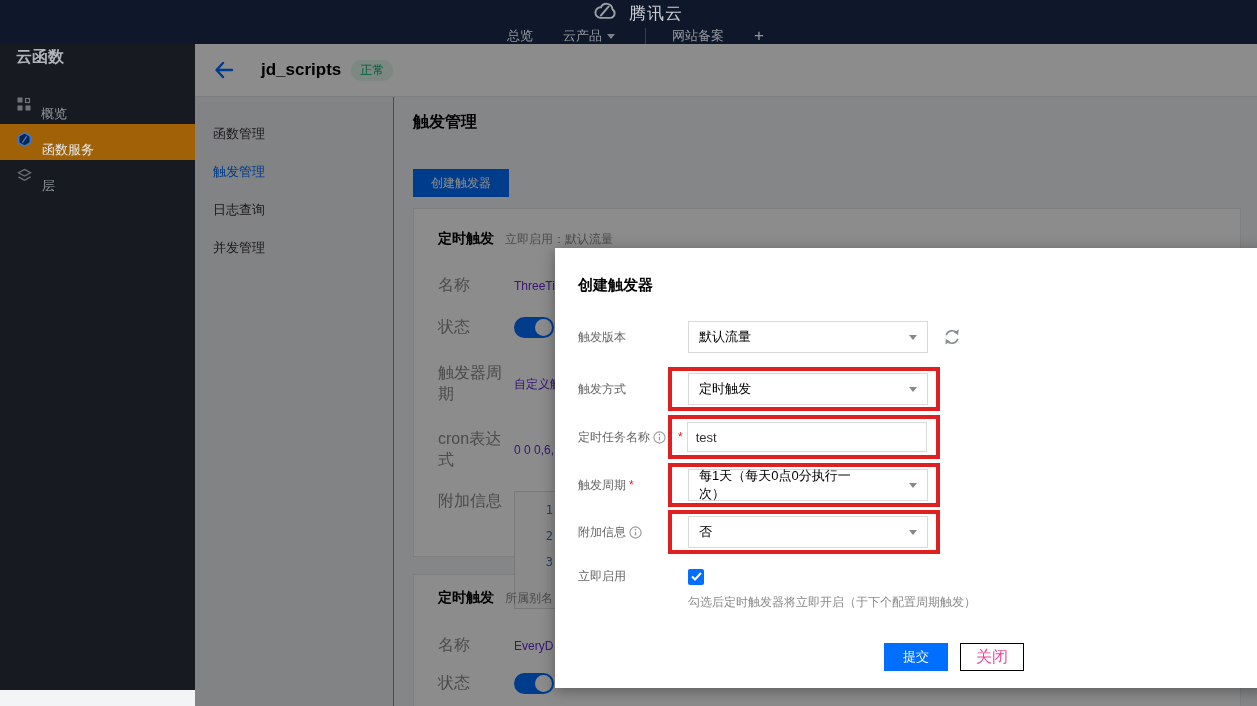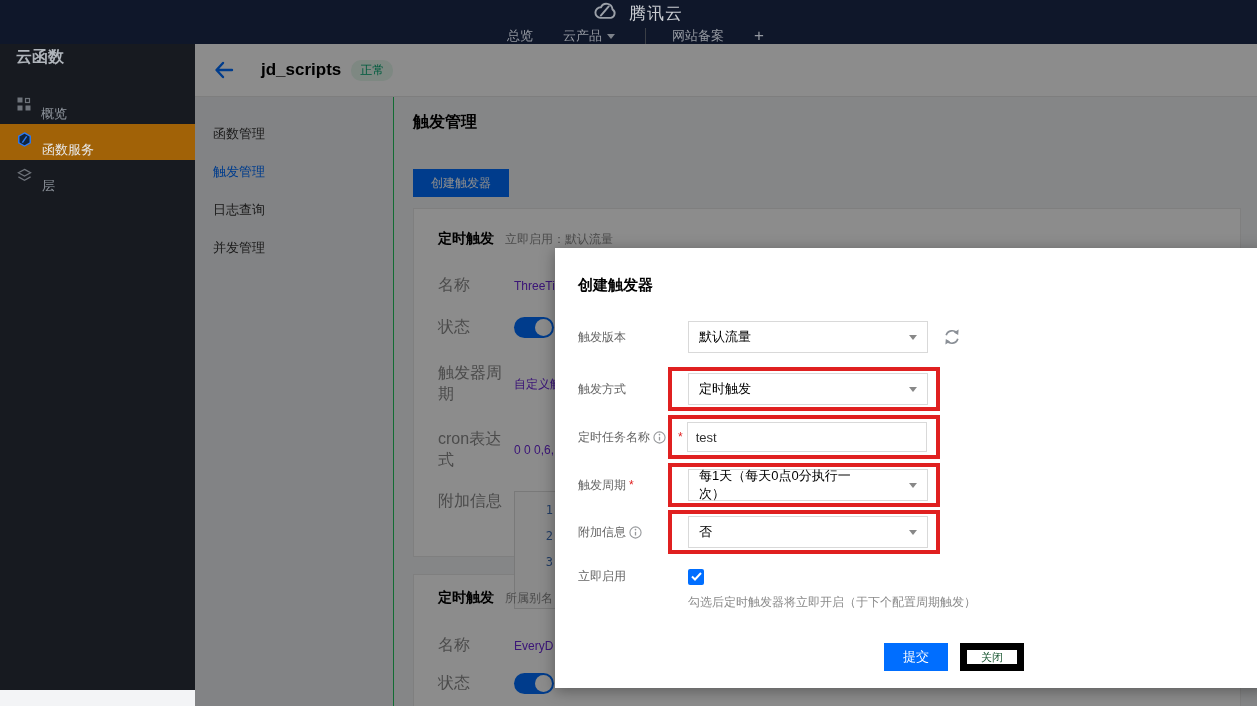--- a/index.html
+++ b/index.html
@@ -64,21 +64,21 @@
   .sel { width:240px; height:32px; border:1px solid #d9d9d9; background:#fff; display:flex; align-items:center; justify-content:space-between; padding:0 10px; font-size:13px; color:#000; cursor:pointer;gap:41px; }
   .sel .caret { width:0; height:0; border-left:4px solid transparent; border-right:4px solid transparent; border-top:5px solid #888; }
   .redbox { margin-left:-20px; width:272px; height:44px; border:4px solid #e02020; padding:2px 8px 2px 16px; display:flex; align-items:center; }
   .redbox.with-star { padding-left:6px; gap:4px; }
   .txt-input { width:240px; height:30px; border:1px solid #d9d9d9; padding:0 8px; font-size:13px; color:#333; font-family:"Liberation Sans","DejaVu Sans",sans-serif; }
   .refresh-btn { margin-left:14px; cursor:pointer; display:flex; align-items:center; }
   .checkbox { width:16px; height:16px; background:#006eff; border-radius:2px; display:flex; align-items:center; justify-content:center; cursor:pointer; }
   .hint { margin:9px 0 0 133px; font-size:12px; color:#8a8a8a; }
   .btnrow { margin:32px 0 0 329px; display:flex; gap:12px; }
   .btn-primary { width:64px; height:28px; background:#006eff; color:#fff; font-size:13px; border:none; cursor:pointer; }
-  .btn-plain { width:64px; height:28px; background:#fff; color:#14532d; font-size:11px; border:7px solid #000000; cursor:pointer; }
+  .btn-plain { width:64px; height:28px; background:#fff; color:#ec4899; font-size:16px; border:1px solid #000000; cursor:pointer; }
   .mt26{margin-top:26px;} .mt14{margin-top:14px;} .mt4{margin-top:4px;} .mt3{margin-top:3px;}
   .crow-mt27{margin-top:27px;} .crow-mt21{margin-top:21px;} .crow-mt25{margin-top:25px;} .crow-mt24{margin-top:24px;} .crow-mt20{margin-top:20px;} .crow-mt28{margin-top:28px;} .crow-mt17{margin-top:17px;}
   .align-start{align-items:flex-start;}
 </style>
 </head>
 <body>
 
 <div class="topnav">
   <div class="brand">
     <span>

